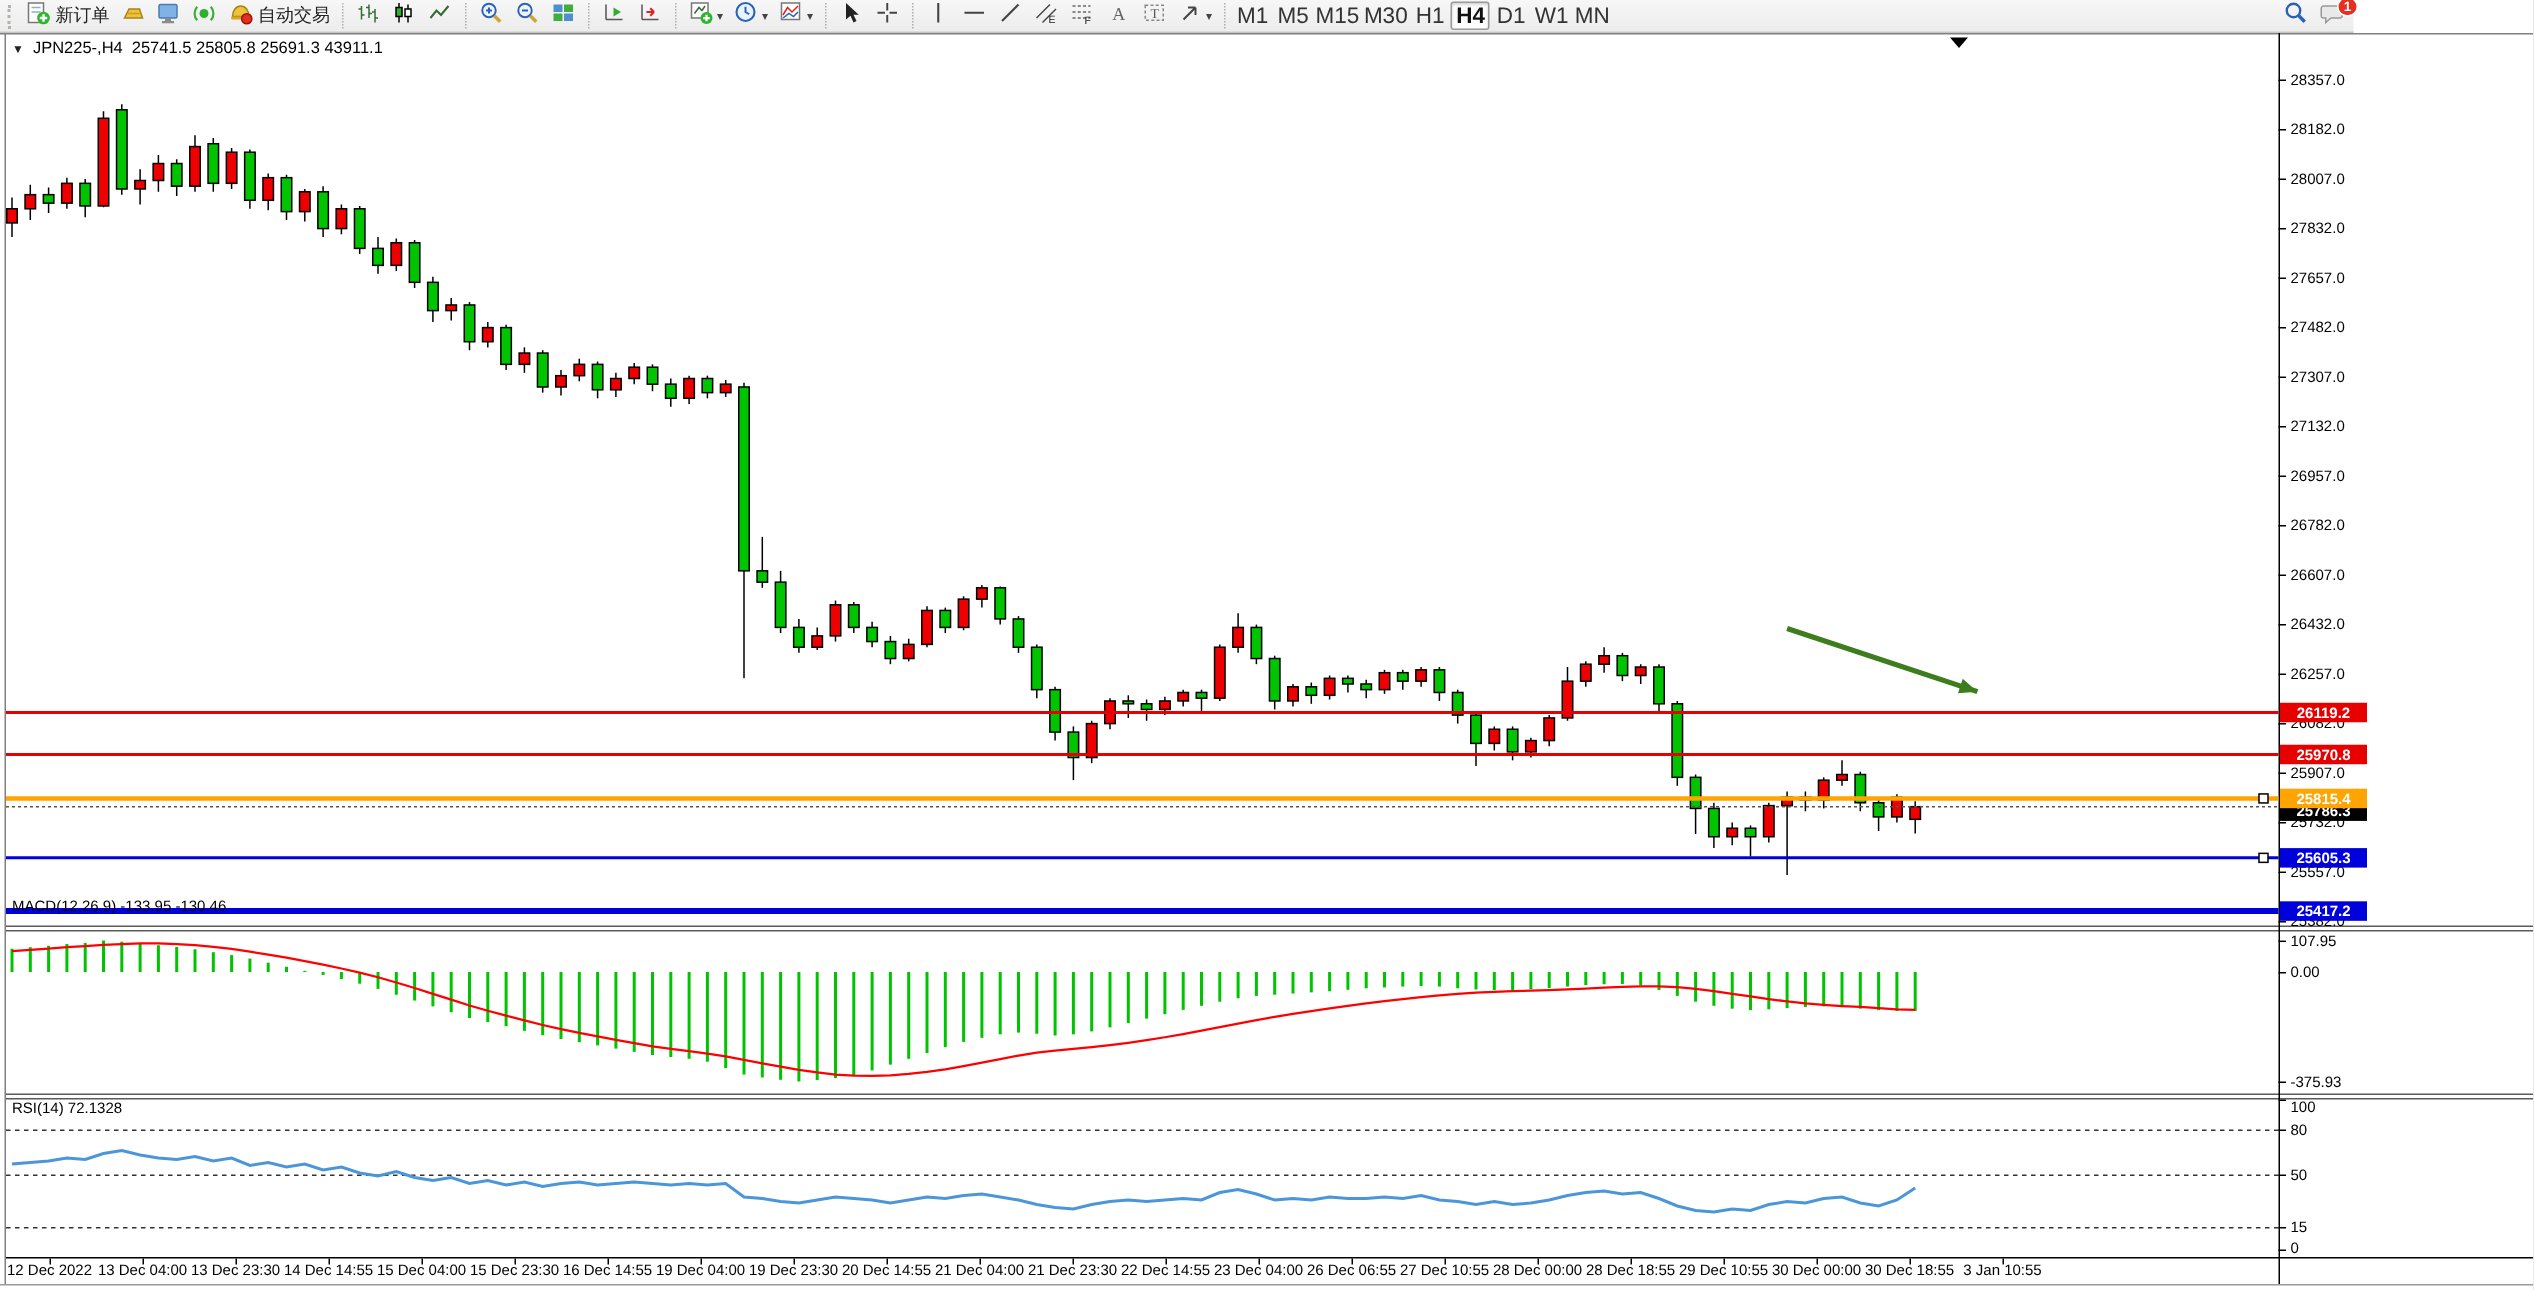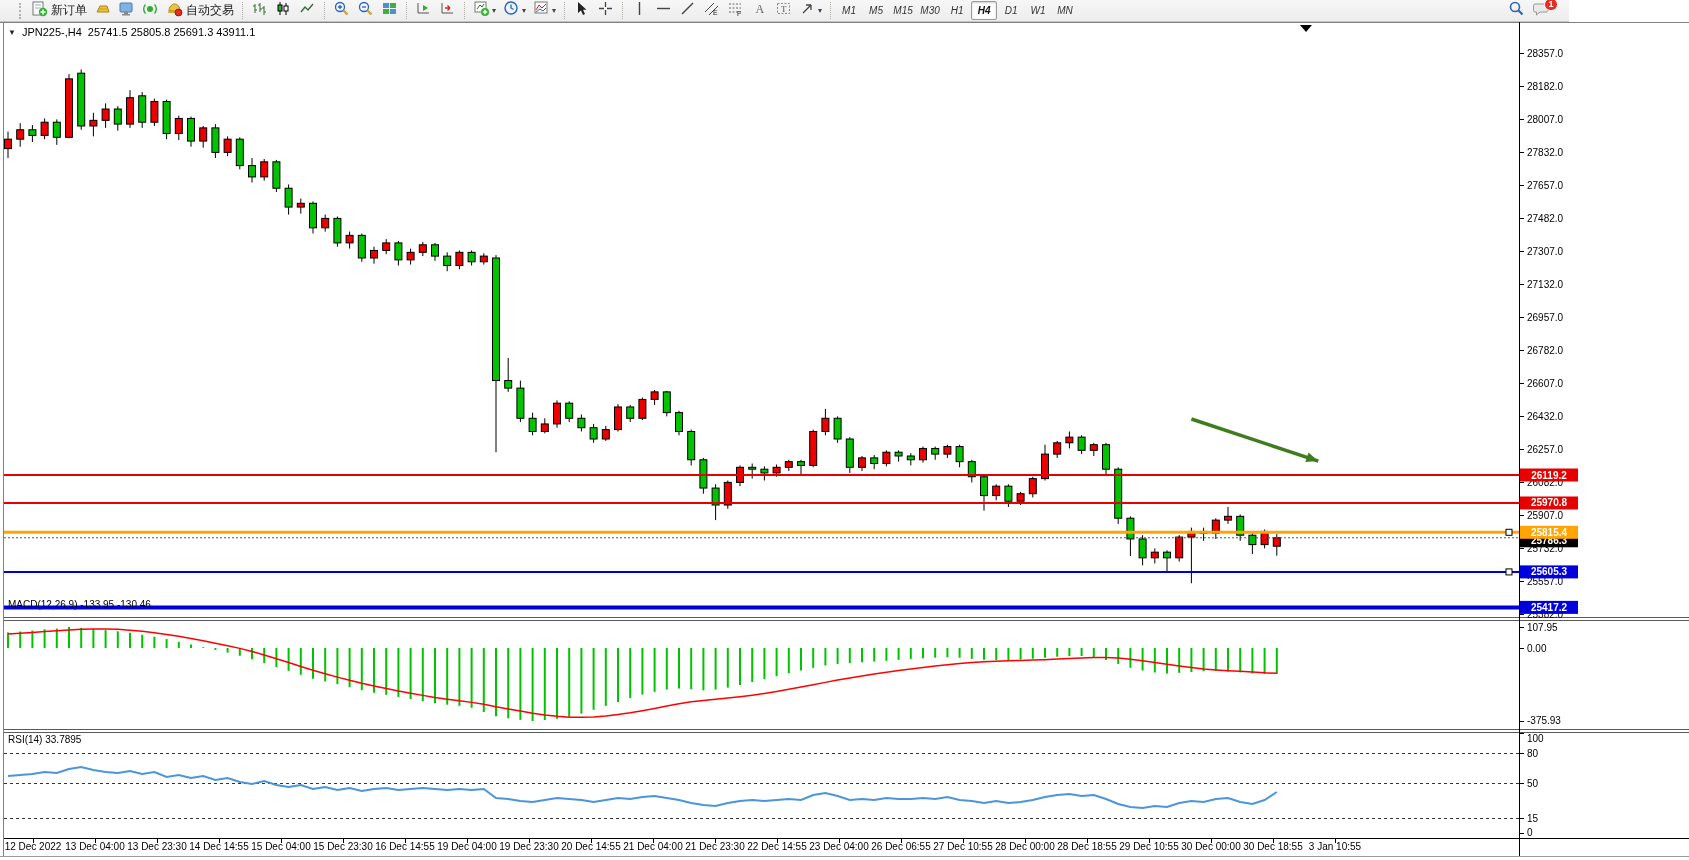--- a/index.html
+++ b/index.html
@@ -1,29 +1,29 @@
 <!DOCTYPE html>
 <html><head>
 <meta charset="utf-8">
 <style>
   html,body{margin:0;padding:0;background:#d6d3ce;}
   *{box-sizing:border-box;}
   body{font-family:"Liberation Sans","DejaVu Sans",sans-serif;}
   .screen{position:relative;width:1689px;height:860px;background:#fff;overflow:hidden;}
   
   .toolbar{position:absolute;top:0;left:0;width:1569px;height:22px;background:linear-gradient(#f7f7f7,#ececec);
-    border-bottom:1px solid #c8c5c0;display:flex;align-items:center;padding:0 16px;gap:1px;}
+    border-bottom:1px solid #c8c5c0;display:flex;align-items:center;padding:0 2px;gap:1px;}
   .grip{width:5px;height:16px;border-left:2px dotted #b5b2ac;margin:0 3px;}
   .sep{width:1px;height:17px;border-left:1px dotted #b0ada8;margin:0 4px;}
   .tb{display:flex;align-items:center;justify-content:center;height:20px;min-width:22px;padding:0 2px;
     border:1px solid transparent;border-radius:2px;cursor:default;}
   .tb .lbl{font-size:12px;color:#222;margin-left:3px;white-space:nowrap;}
   .tb .caret{font-size:8px;color:#444;margin-left:2px;}
-  .tf{font-size:10px;color:#333;min-width:26px;height:19px;display:flex;align-items:center;justify-content:center;
-    border:1px solid transparent;border-radius:2px;font-style:italic;}
+  .tf{font-size:15px;color:#333;min-width:26px;height:19px;display:flex;align-items:center;justify-content:center;
+    border:1px solid transparent;border-radius:2px;}
   .tf.active{background:#fdfdfd;border:1px solid #9a9a9a;box-shadow:inset 0 1px 2px rgba(0,0,0,.18);font-weight:bold;color:#111;}
   .spacer{flex:1;}
   .chatwrap{position:relative;}
   .badge{position:absolute;top:-4px;right:-6px;background:#e33022;color:#fff;font-size:9px;font-weight:bold;
     width:14px;height:13px;border-radius:7px;display:flex;align-items:center;justify-content:center;border:1px solid #fff;}
   
   .chartwin{position:absolute;top:22px;left:0;width:1689px;height:838px;background:#fff;}
   svg.canvas{position:absolute;top:0;left:0;}
   .infoline{position:absolute;top:4px;left:8px;font-size:11px;color:#000;display:flex;align-items:center;gap:6px;z-index:5;}
   .infoline .tri{font-size:8px;color:#222;}
@@ -769,15 +769,15 @@
         </g>
       </svg>
 
     <div class="infoline">
       <span class="tri">▼</span>
       <span>JPN225-,H4</span>
       <span>25741.5 25805.8 25691.3 43911.1</span>
     </div>
 
     <div class="indlabel" style="top:577px">MACD(12,26,9) -133.95 -130.46</div>
-    <div class="indlabel" style="top:712px">RSI(14) 33.7895</div>
+    <div class="indlabel" style="top:712px">RSI(14) 72.1328</div>
   </div>
 </div>
 
 </body></html>

